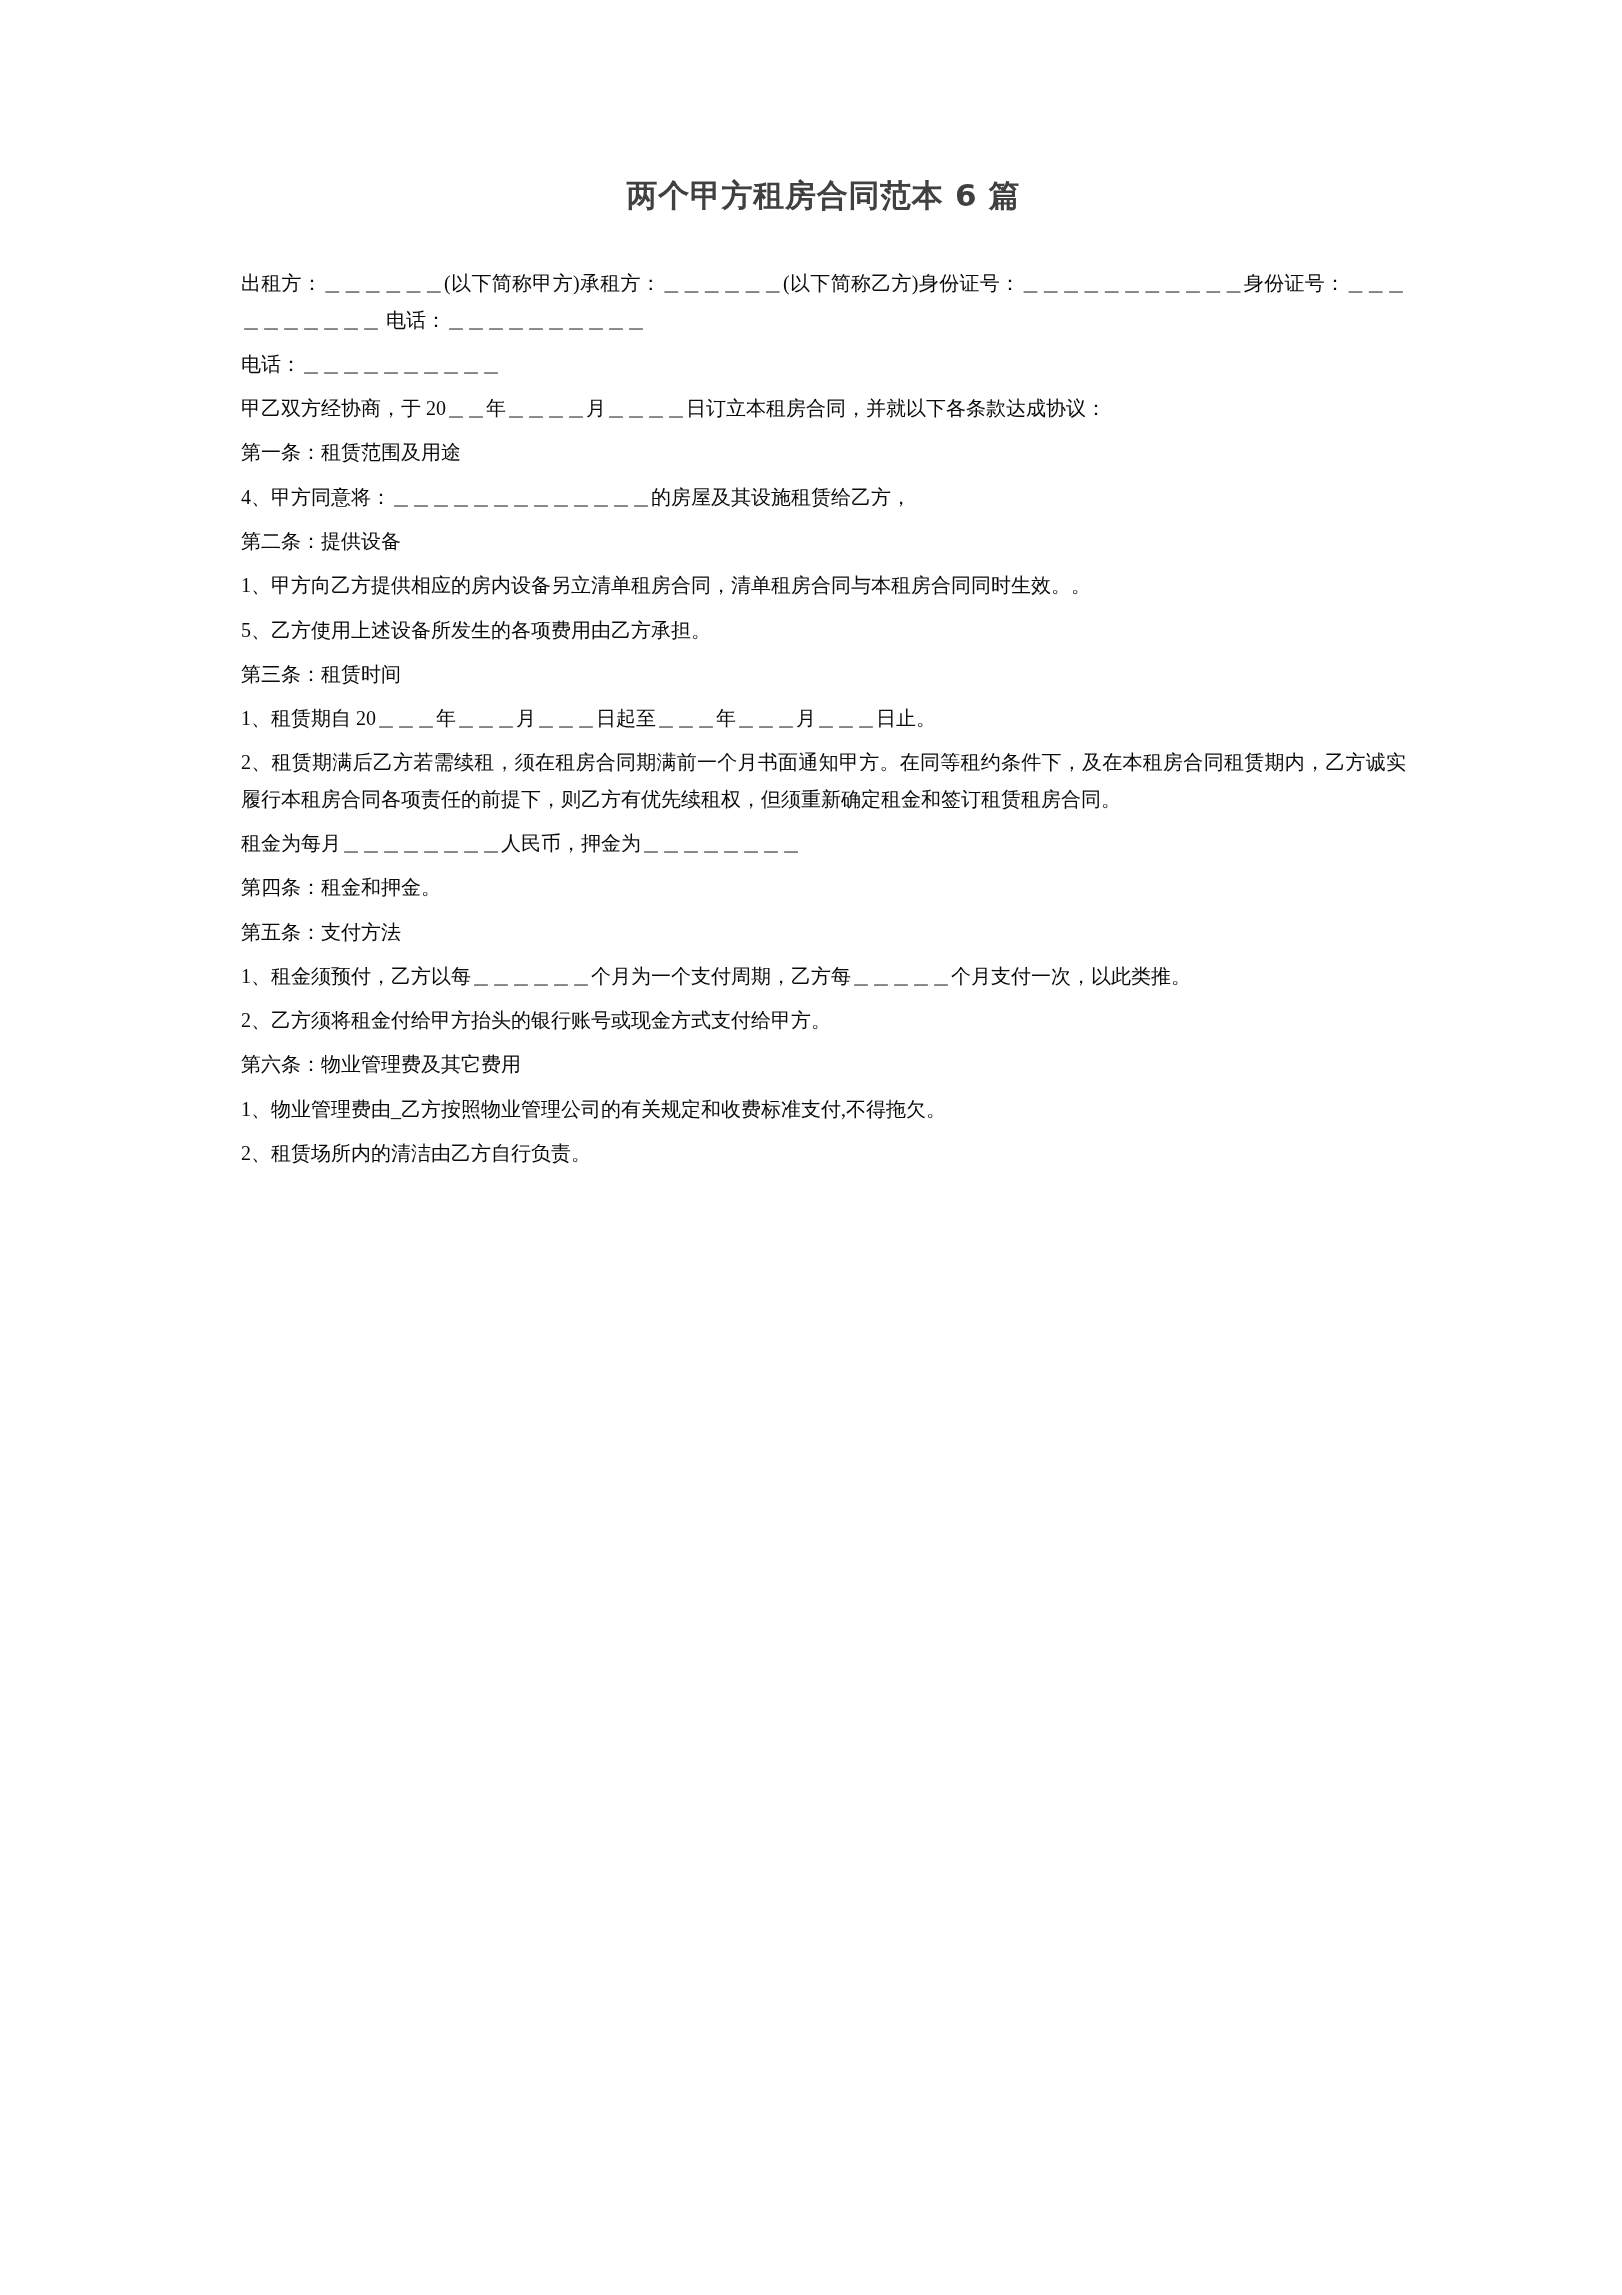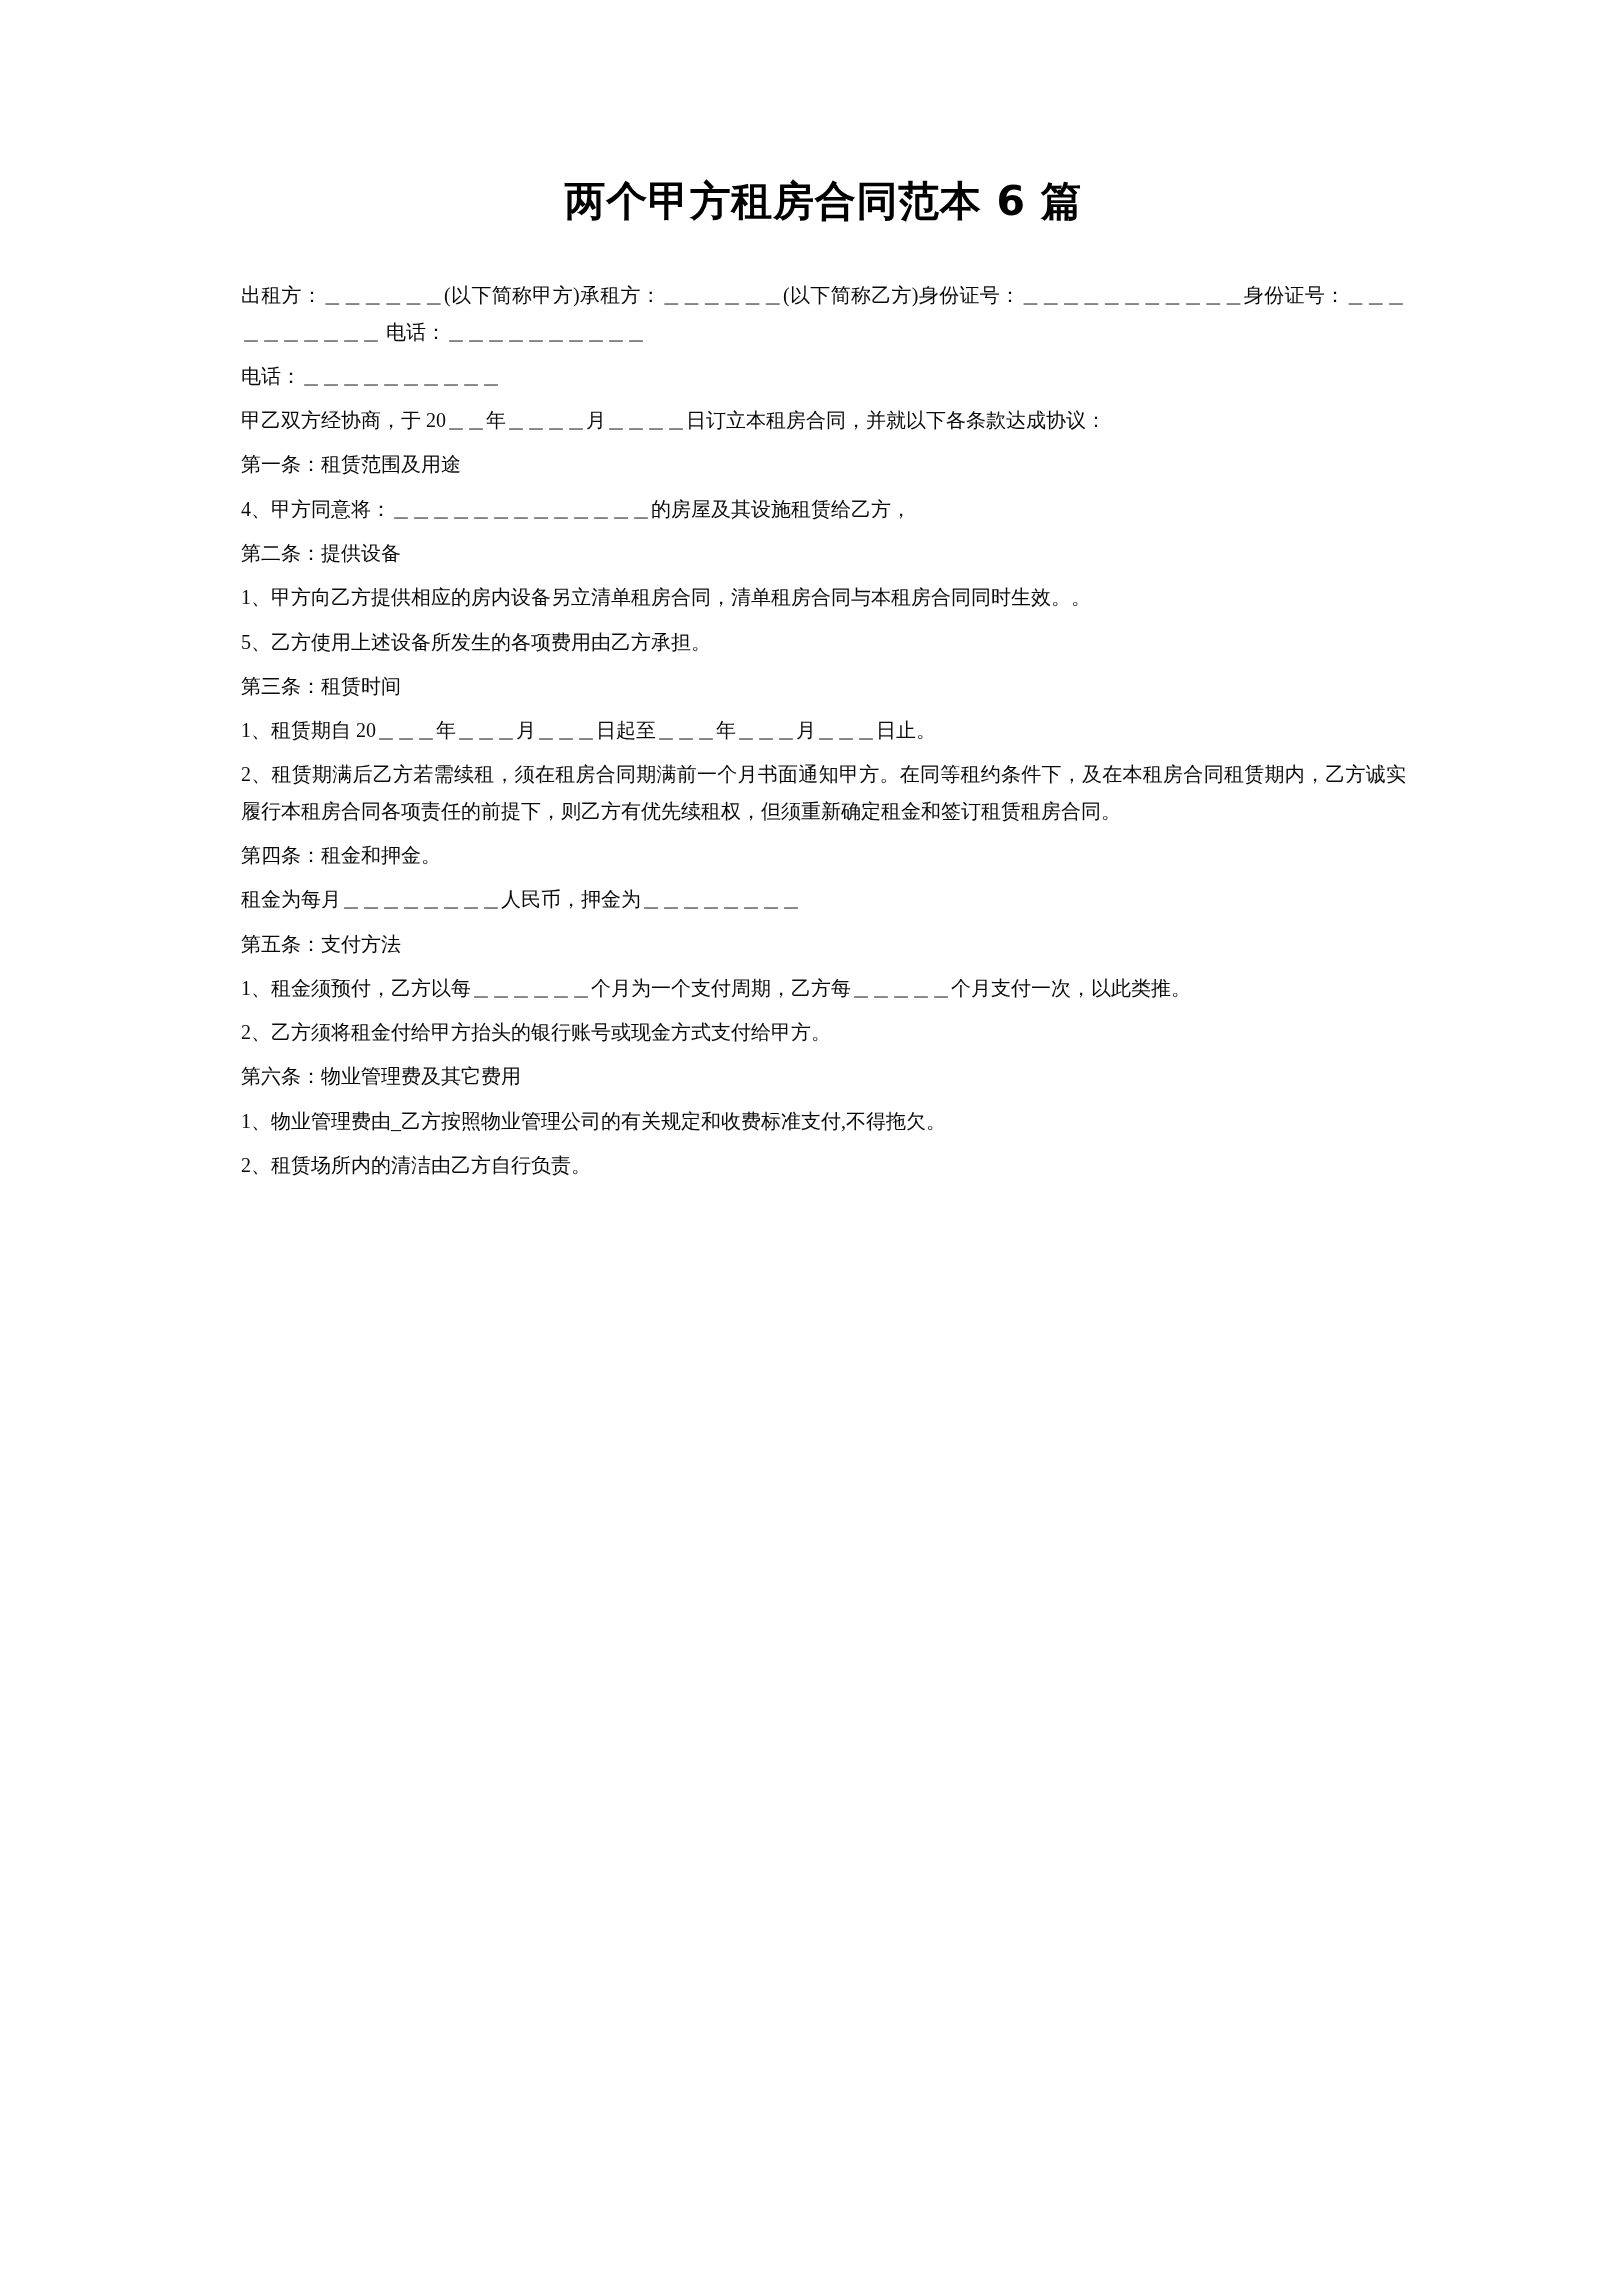--- a/index.html
+++ b/index.html
@@ -21,26 +21,26 @@
   }
   .content {
     position: absolute;
     left: 241px;
     top: 177px;
     width: 1165px;
   }
   .doc-title {
     font-family: "DejaVu Sans", "Liberation Sans", sans-serif;
     font-weight: bold;
-    font-size: 41px;
+    font-size: 31px;
     line-height: 1.2;
     text-align: center;
     letter-spacing: 0.7px;
     margin: 0 0 51px 0;
-    color: #000000;
+    color: #404040;
   }
   .para {
     font-size: 20px;
     line-height: 1.82;
     text-align: justify;
     text-justify: inter-ideograph;
     margin: 0 0 7.9px 0;
     color: #0a0a0a;
     font-family: "Liberation Serif", "DejaVu Serif", serif;
     white-space: pre-wrap;
@@ -59,22 +59,22 @@
     <p class="para">电话：＿＿＿＿＿＿＿＿＿＿</p>
     <p class="para">甲乙双方经协商，于 20＿＿年＿＿＿＿月＿＿＿＿日订立本租房合同，并就以下各条款达成协议：</p>
     <p class="para">第一条：租赁范围及用途</p>
     <p class="para">4、甲方同意将：＿＿＿＿＿＿＿＿＿＿＿＿＿的房屋及其设施租赁给乙方，</p>
     <p class="para">第二条：提供设备</p>
     <p class="para">1、甲方向乙方提供相应的房内设备另立清单租房合同，清单租房合同与本租房合同同时生效。。</p>
     <p class="para">5、乙方使用上述设备所发生的各项费用由乙方承担。</p>
     <p class="para">第三条：租赁时间</p>
     <p class="para">1、租赁期自 20＿＿＿年＿＿＿月＿＿＿日起至＿＿＿年＿＿＿月＿＿＿日止。</p>
     <p class="para">2、租赁期满后乙方若需续租，须在租房合同期满前一个月书面通知甲方。在同等租约条件下，及在本租房合同租赁期内，乙方诚实履行本租房合同各项责任的前提下，则乙方有优先续租权，但须重新确定租金和签订租赁租房合同。</p>
+    <p class="para">租金为每月＿＿＿＿＿＿＿＿人民币，押金为＿＿＿＿＿＿＿＿</p>
     <p class="para">第四条：租金和押金。</p>
-    <p class="para">租金为每月＿＿＿＿＿＿＿＿人民币，押金为＿＿＿＿＿＿＿＿</p>
     <p class="para">第五条：支付方法</p>
     <p class="para">1、租金须预付，乙方以每＿＿＿＿＿＿个月为一个支付周期，乙方每＿＿＿＿＿个月支付一次，以此类推。</p>
     <p class="para">2、乙方须将租金付给甲方抬头的银行账号或现金方式支付给甲方。</p>
     <p class="para">第六条：物业管理费及其它费用</p>
     <p class="para">1、物业管理费由_乙方按照物业管理公司的有关规定和收费标准支付,不得拖欠。</p>
     <p class="para">2、租赁场所内的清洁由乙方自行负责。</p>
 
   </div>
 </div>
 

